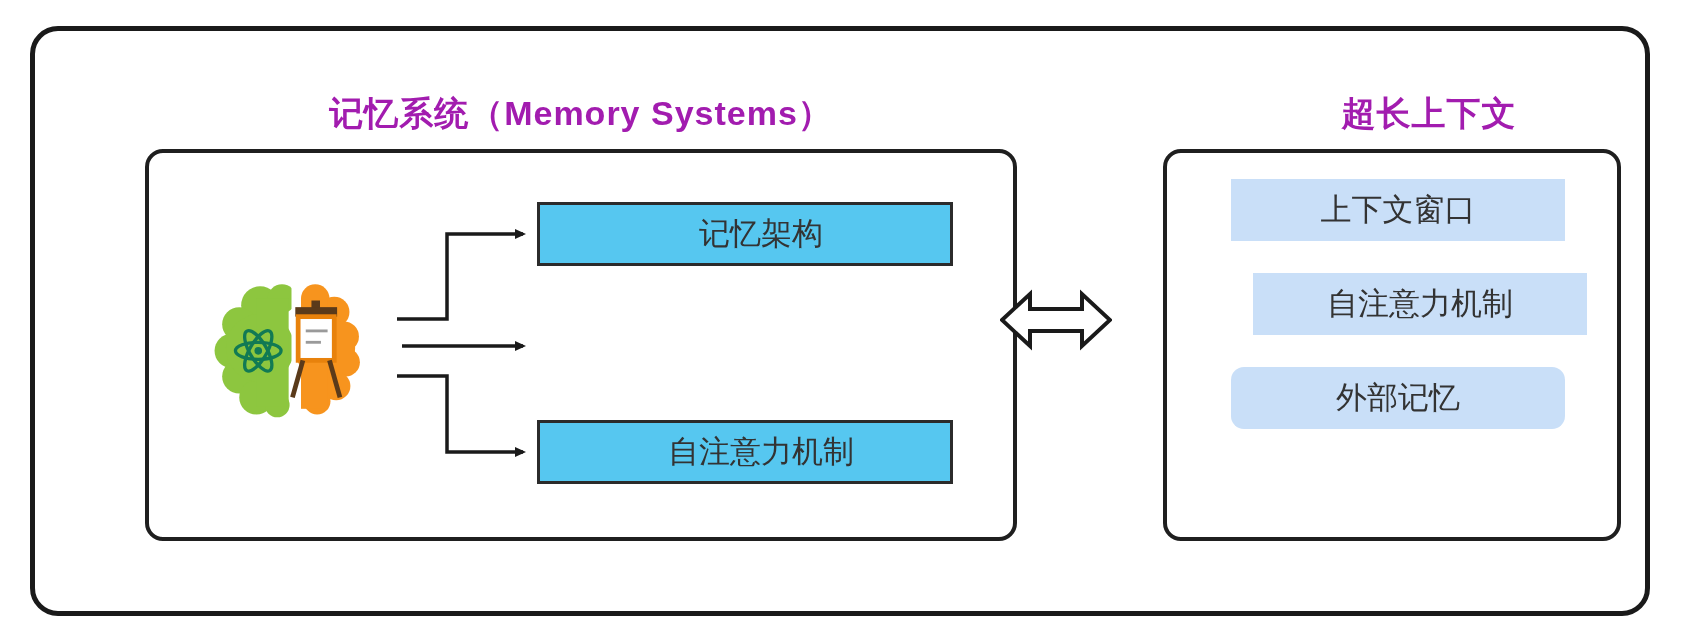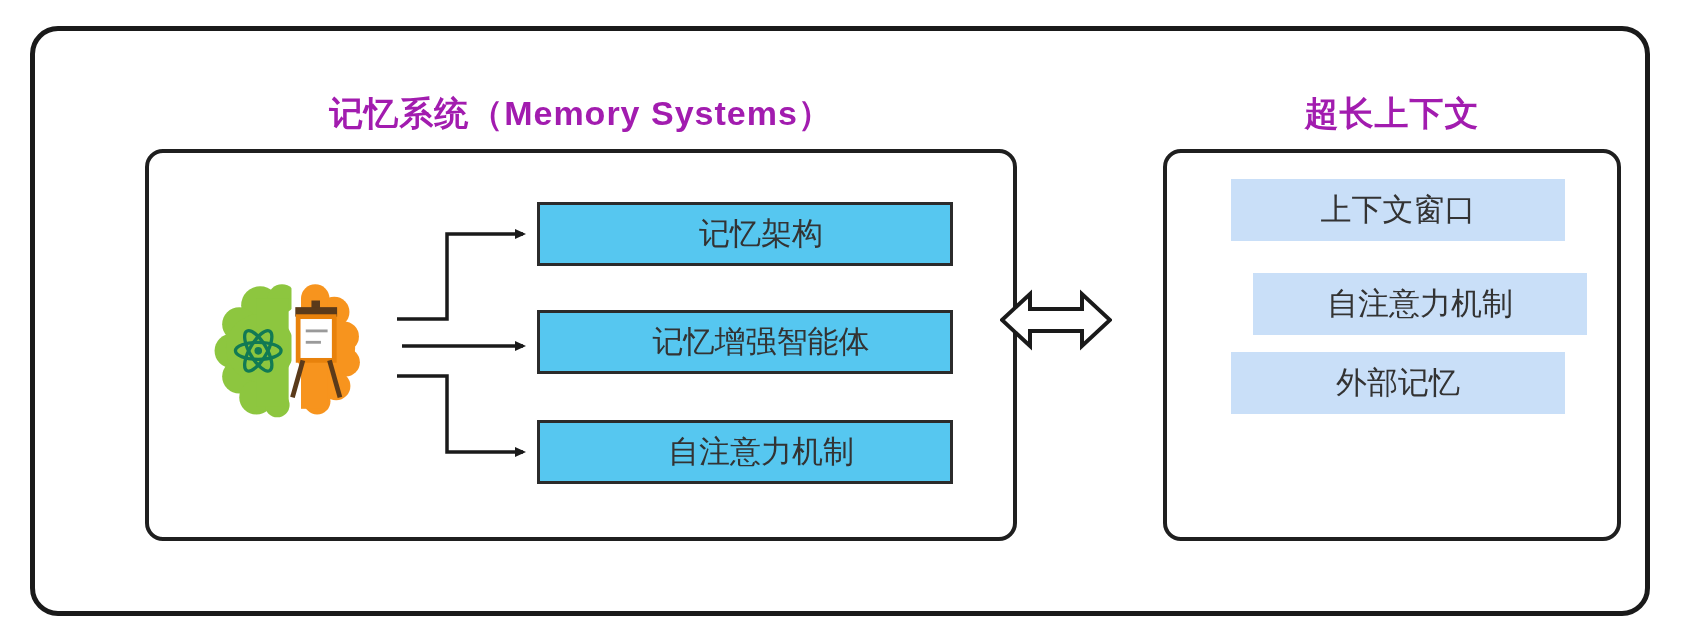--- a/index.html
+++ b/index.html
@@ -10,21 +10,21 @@
   }
   .frame{
     position:absolute;left:30px;top:26px;width:1610px;height:580px;
     border:5px solid #1a1a1a;border-radius:28px;background:#fff;
   }
   .panel-title{
     position:absolute;text-align:center;font-size:34px;font-weight:bold;color:#a21caf;
     letter-spacing:1px;
   }
   #left-title{left:110px;top:60px;width:872px;}
-  #right-title{left:1128px;top:60px;width:458px;}
+  #right-title{left:1165px;top:60px;width:458px;}
   .group-box{
     position:absolute;border:4px solid #1f1f1f;border-radius:18px;background:#fff;
   }
   #left-box{left:110px;top:118px;width:864px;height:384px;}
   #right-box{left:1128px;top:118px;width:450px;height:384px;}
   .cyan-box{
     position:absolute;left:388px;width:416px;height:64px;
     background:#56C7F0;border:3px solid #2b2b2b;box-sizing:border-box;
     display:flex;align-items:center;justify-content:center;
     font-size:31px;color:#333;padding-left:32px;
@@ -100,29 +100,28 @@
         <marker id="ah" markerWidth="12" markerHeight="12" refX="8" refY="5" orient="auto" markerUnits="userSpaceOnUse">
           <path d="M0,0 L11,5 L0,10 z" fill="#1a1a1a"></path>
         </marker>
       </defs>
       <path d="M248,166 H298 V81 H374" stroke="#1a1a1a" stroke-width="3.5" fill="none" marker-end="url(#ah)"></path>
       <path d="M253,193 H374" stroke="#1a1a1a" stroke-width="3.5" fill="none" marker-end="url(#ah)"></path>
       <path d="M248,223 H298 V299 H374" stroke="#1a1a1a" stroke-width="3.5" fill="none" marker-end="url(#ah)"></path>
     </svg>
 
     <div class="cyan-box" style="top:49px;">记忆架构</div>
-    <div class="cyan-box" style="top:157px;">记忆增强智能体</div>
     <div class="cyan-box" style="top:267px;">自注意力机制</div>
   </div>
 
   <div class="abs" style="left:965px;top:255px;width:112px;height:68px;">
     <svg viewBox="0 0 112 68" width="112" height="68">
       <polygon points="2,34 30,8 30,23 82,23 82,8 110,34 82,60 82,45 30,45 30,60" fill="#ffffff" stroke="#1a1a1a" stroke-width="4" stroke-linejoin="miter"></polygon>
     </svg>
   </div>
 
   <div class="group-box" id="right-box">
     <div class="lblue-box" style="top:26px;">上下文窗口</div>
     <div class="lblue-box" style="top:120px;margin-left:22px;">自注意力机制</div>
-    <div class="lblue-box" style="top:199px;">外部记忆</div>
+    <div class="lblue-box" style="top:214px;border-radius:13px;">外部记忆</div>
   </div>
 
 </div>
 
 </body></html>

